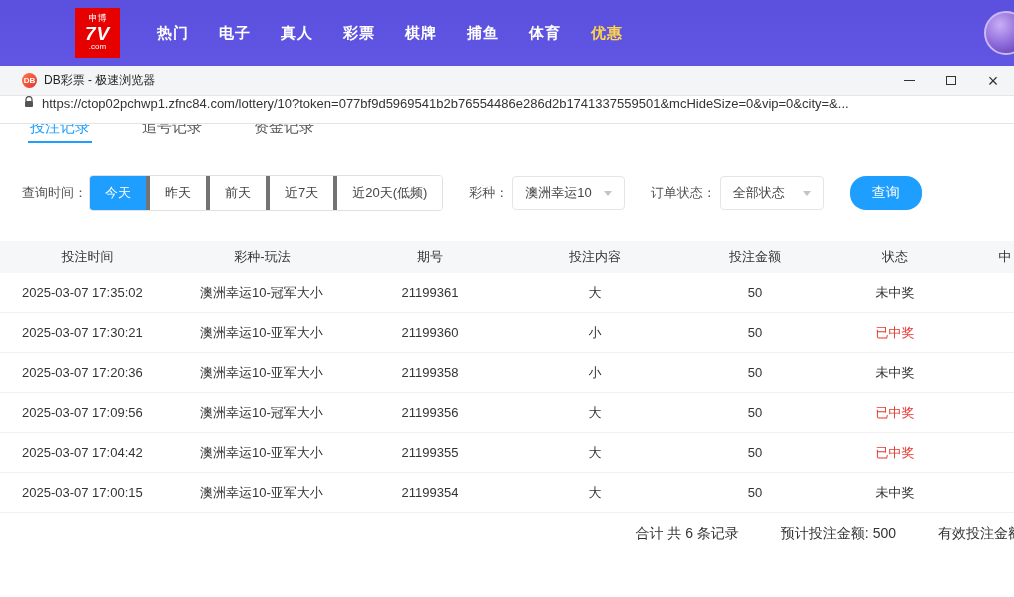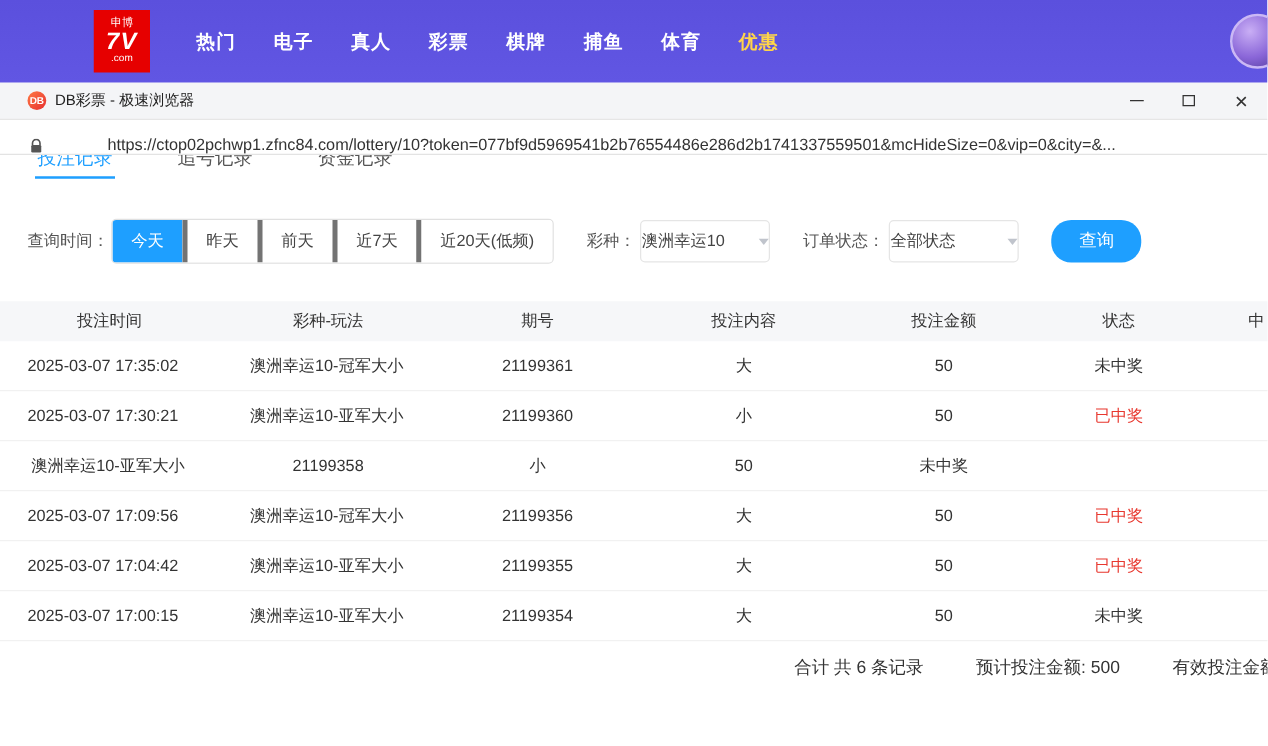--- a/index.html
+++ b/index.html
@@ -21,40 +21,40 @@
   .window { height:590px; background:#fff; }
   .titlebar { height:30px; background:#f4f5f7; border-bottom:1px solid #e6e6e6; display:flex; align-items:center; }
   .db-badge { margin-left:22px; width:15px; height:15px; border-radius:50%; background:linear-gradient(135deg,#ff7a45,#e63030); color:#fff; font-size:8px; font-weight:bold; display:flex; align-items:center; justify-content:center; flex:none; }
   .tb-title { margin-left:7px; font-size:12px; color:#222; }
   .controls { margin-left:auto; display:flex; }
   .ctrl { width:42px; height:30px; display:flex; align-items:center; justify-content:center; background:none; border:none; cursor:pointer; }
   .ic-min { width:11px; height:0; border-top:1.5px solid #333; display:block; }
   .ic-max { width:10px; height:9px; border:1.5px solid #333; display:block; }
   .ic-close { font-size:18px; color:#333; line-height:1; font-weight:normal; }
 
-  .urlbar { height:28px; background:#fff; border-bottom:1px solid #e3e3e3; display:flex; align-items:flex-end; cursor:text;gap:44px; }
+  .urlbar { height:28px; background:#fff; border-bottom:1px solid #e3e3e3; display:flex; align-items:flex-start; cursor:text; }
   .lock { margin-left:24px; display:flex; flex:none; }
   .url { margin-left:8px; font-size:13px; color:#333; white-space:nowrap; overflow:hidden; }
 
   
   .page { position:relative; height:472px; background:#fff; }
 
   .tabs-clip { height:21px; overflow:hidden; }
   .tabs { height:30px; display:flex; margin-left:28px; transform:translateY(-11px); }
   .tab { line-height:28px; font-size:15px; color:#555; border-bottom:2px solid transparent; margin-right:48px; padding:0 2px; cursor:pointer; white-space:nowrap; }
   .tab.active { color:#1e9fff; border-bottom-color:#1e9fff; }
 
   .filters { display:flex; align-items:center; margin:30px 0 0 22px; white-space:nowrap; }
   .flabel { font-size:13px; color:#555; }
   .btn-group { display:flex; border:1px solid #e0e0e0; border-radius:4px; overflow:hidden; margin-left:2px; }
   .tbtn { padding:0 15px; height:34px; line-height:32px; font-size:13px; color:#444; background:#fff; border:none; border-left:4px solid #737373; cursor:pointer; }
   .tbtn:first-child { border-left:none; }
   .tbtn.active { background:#1e9fff; color:#fff; }
   .flabel.gap { margin-left:26px; }
-  .select { margin-left:4px; height:34px; border:1px solid #e5e5e5; border-radius:4px; display:flex; align-items:center; justify-content:space-between; padding:0 0; font-size:13px; color:#444; min-width:104px; gap:12px; cursor:pointer; background:#fff; }
+  .select { margin-left:4px; height:34px; border:1px solid #e5e5e5; border-radius:4px; display:flex; align-items:center; justify-content:space-between; padding:0 12px; font-size:13px; color:#444; min-width:104px; gap:12px; cursor:pointer; background:#fff; }
   .caret { width:0; height:0; border-left:4px solid transparent; border-right:4px solid transparent; border-top:5px solid #c0c4cc; flex:none; }
   .search-btn { margin-left:26px; width:72px; height:34px; background:#1e9fff; color:#fff; border:none; border-radius:16px; font-size:14px; cursor:pointer; }
 
   .table { margin-top:30px; width:1050px; }
   .thead, .trow { display:grid; grid-template-columns:175px 175px 160px 170px 150px 130px 90px; align-items:center; }
   .thead { height:32px; background:#f6f7f9; font-size:13px; color:#333; }
   .th { text-align:center; }
   .trow { height:40px; border-bottom:1px solid #f1f1f1; font-size:13px; color:#333; }
   .td { text-align:center; }
   .c-time { text-align:left; padding-left:22px; }
@@ -171,20 +171,21 @@
         <div class="td c-time">2025-03-07 17:30:21</div>
         <div class="td c-game">澳洲幸运10-亚军大小</div>
         <div class="td">21199360</div>
         <div class="td">小</div>
         <div class="td">50</div>
         <div class="td c-status" data-state="won">已中奖</div>
         <div class="td"></div>
       </div>
 
       <div class="trow">
+        <div class="td c-time">2025-03-07 17:20:36</div>
         <div class="td c-game">澳洲幸运10-亚军大小</div>
         <div class="td">21199358</div>
         <div class="td">小</div>
         <div class="td">50</div>
         <div class="td c-status" data-state="lost">未中奖</div>
         <div class="td"></div>
       </div>
 
       <div class="trow">
         <div class="td c-time">2025-03-07 17:09:56</div>

